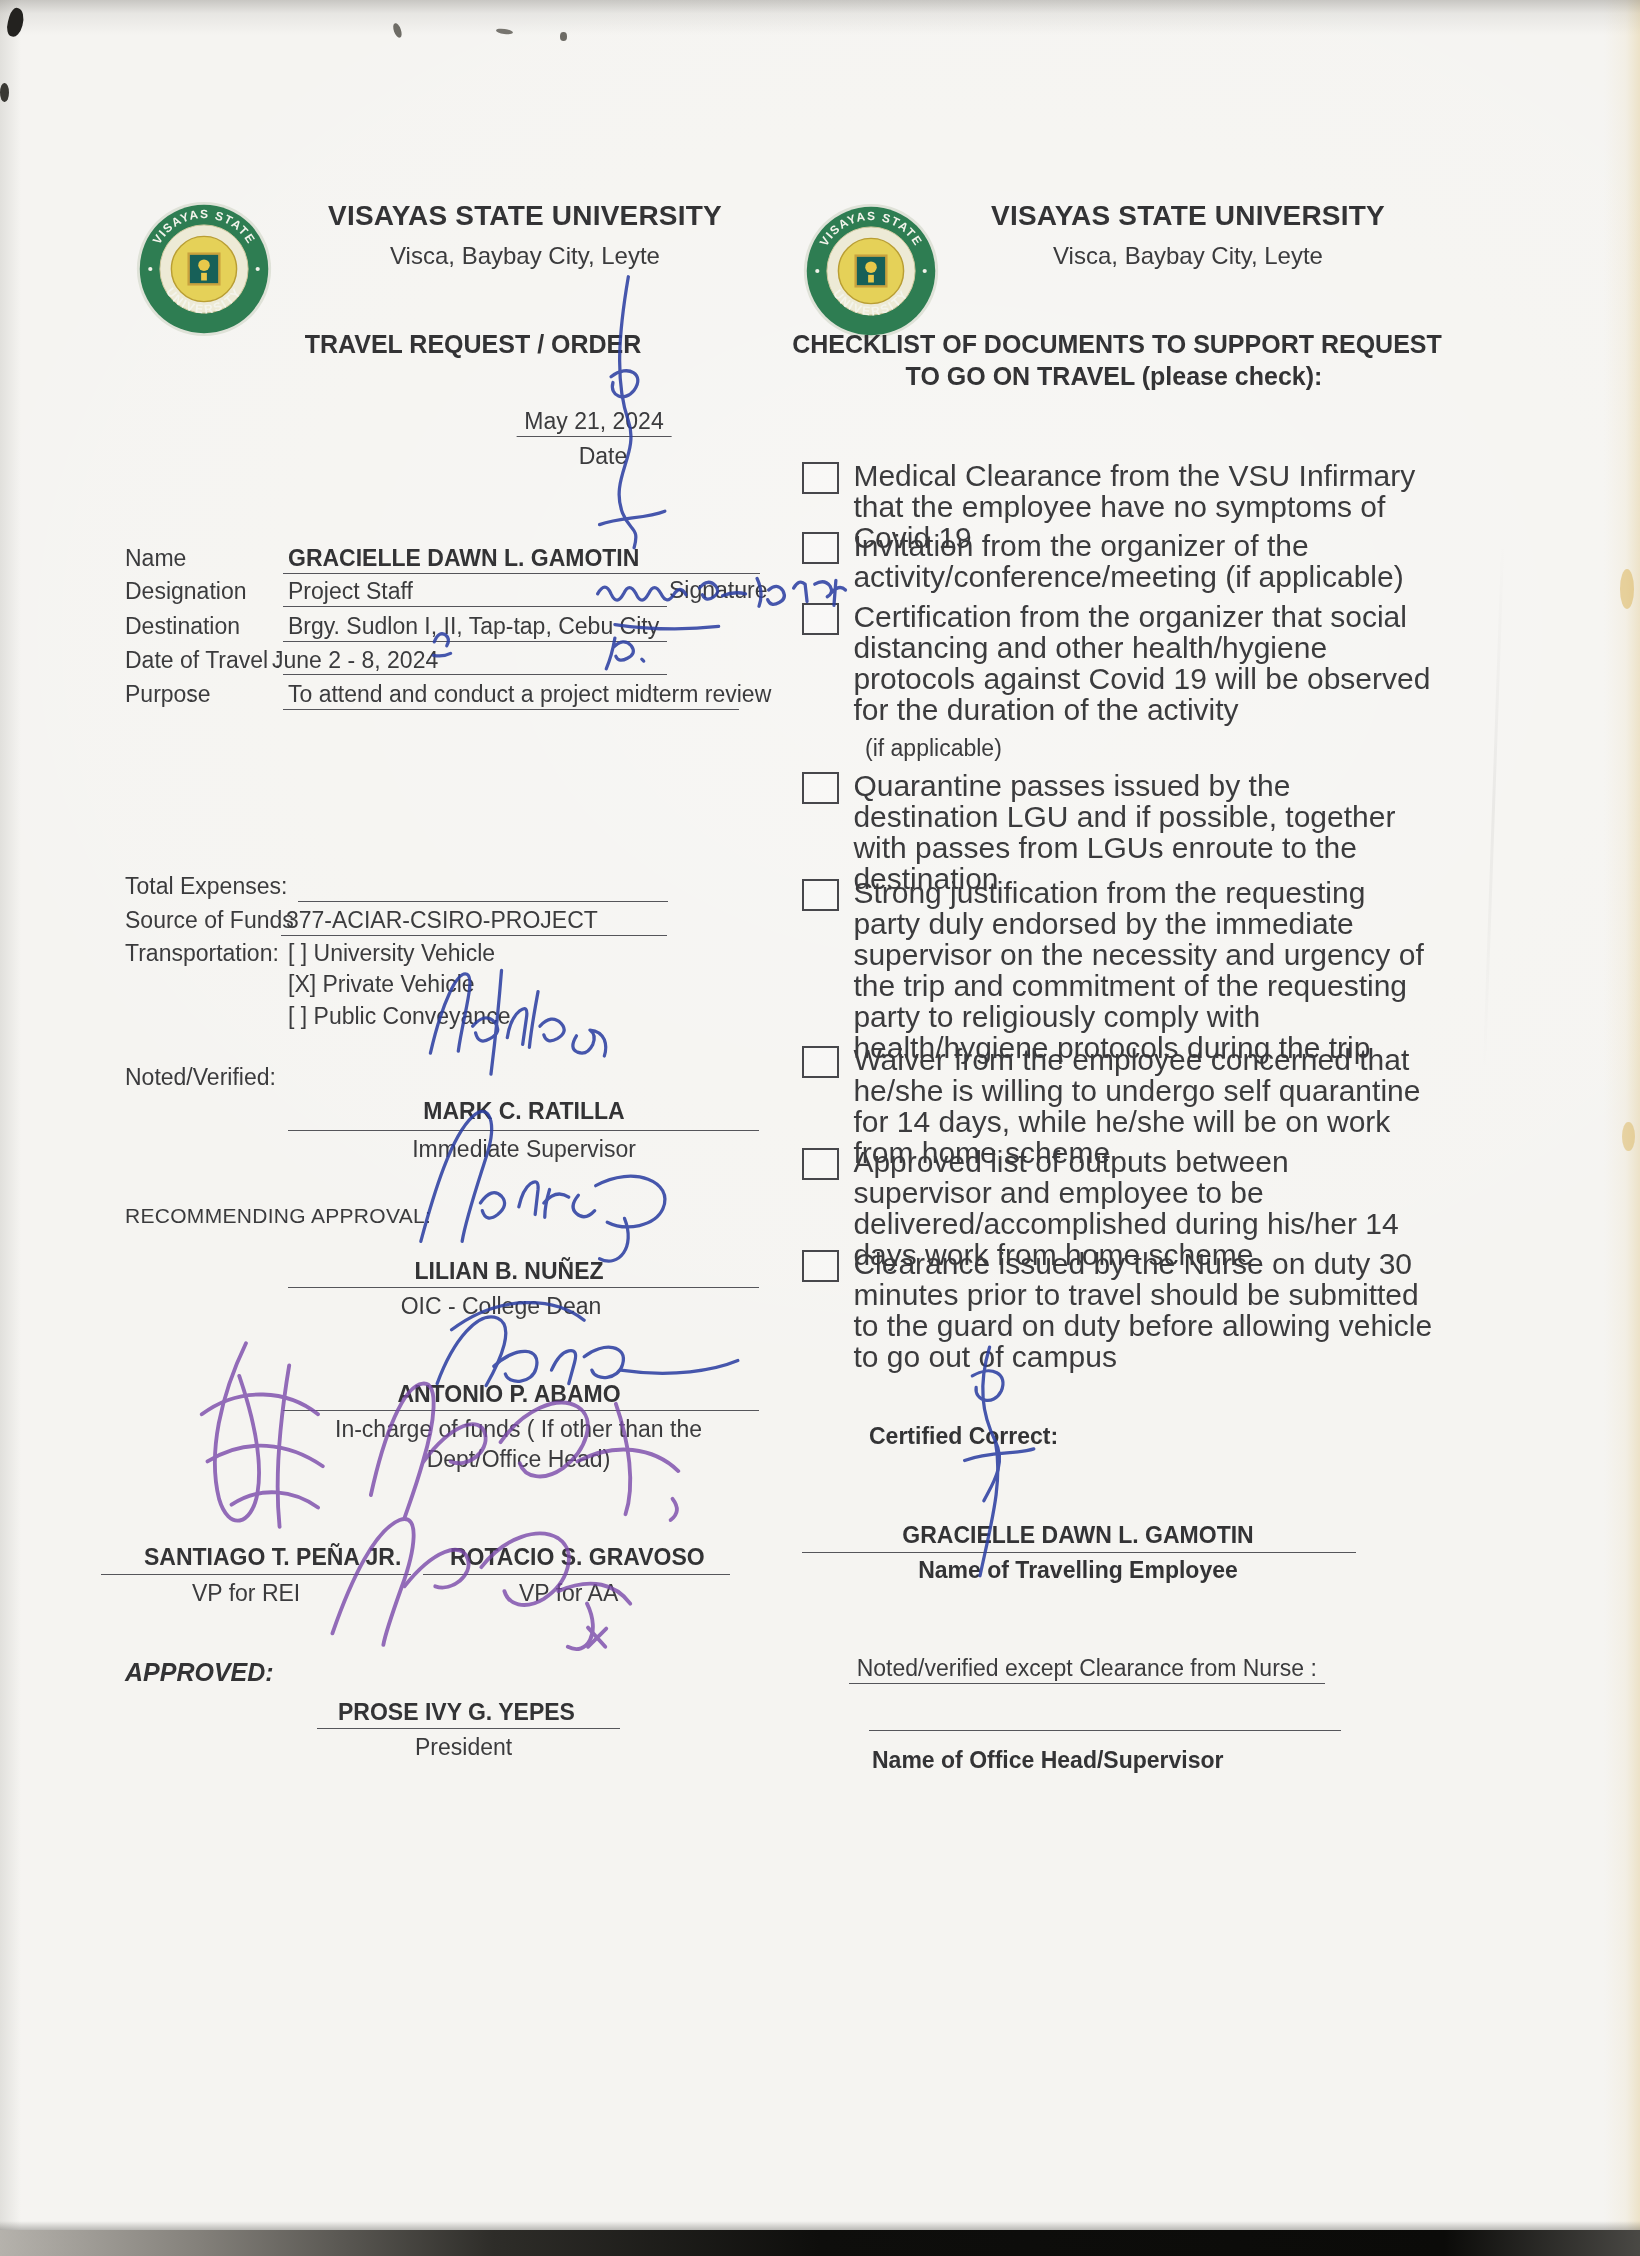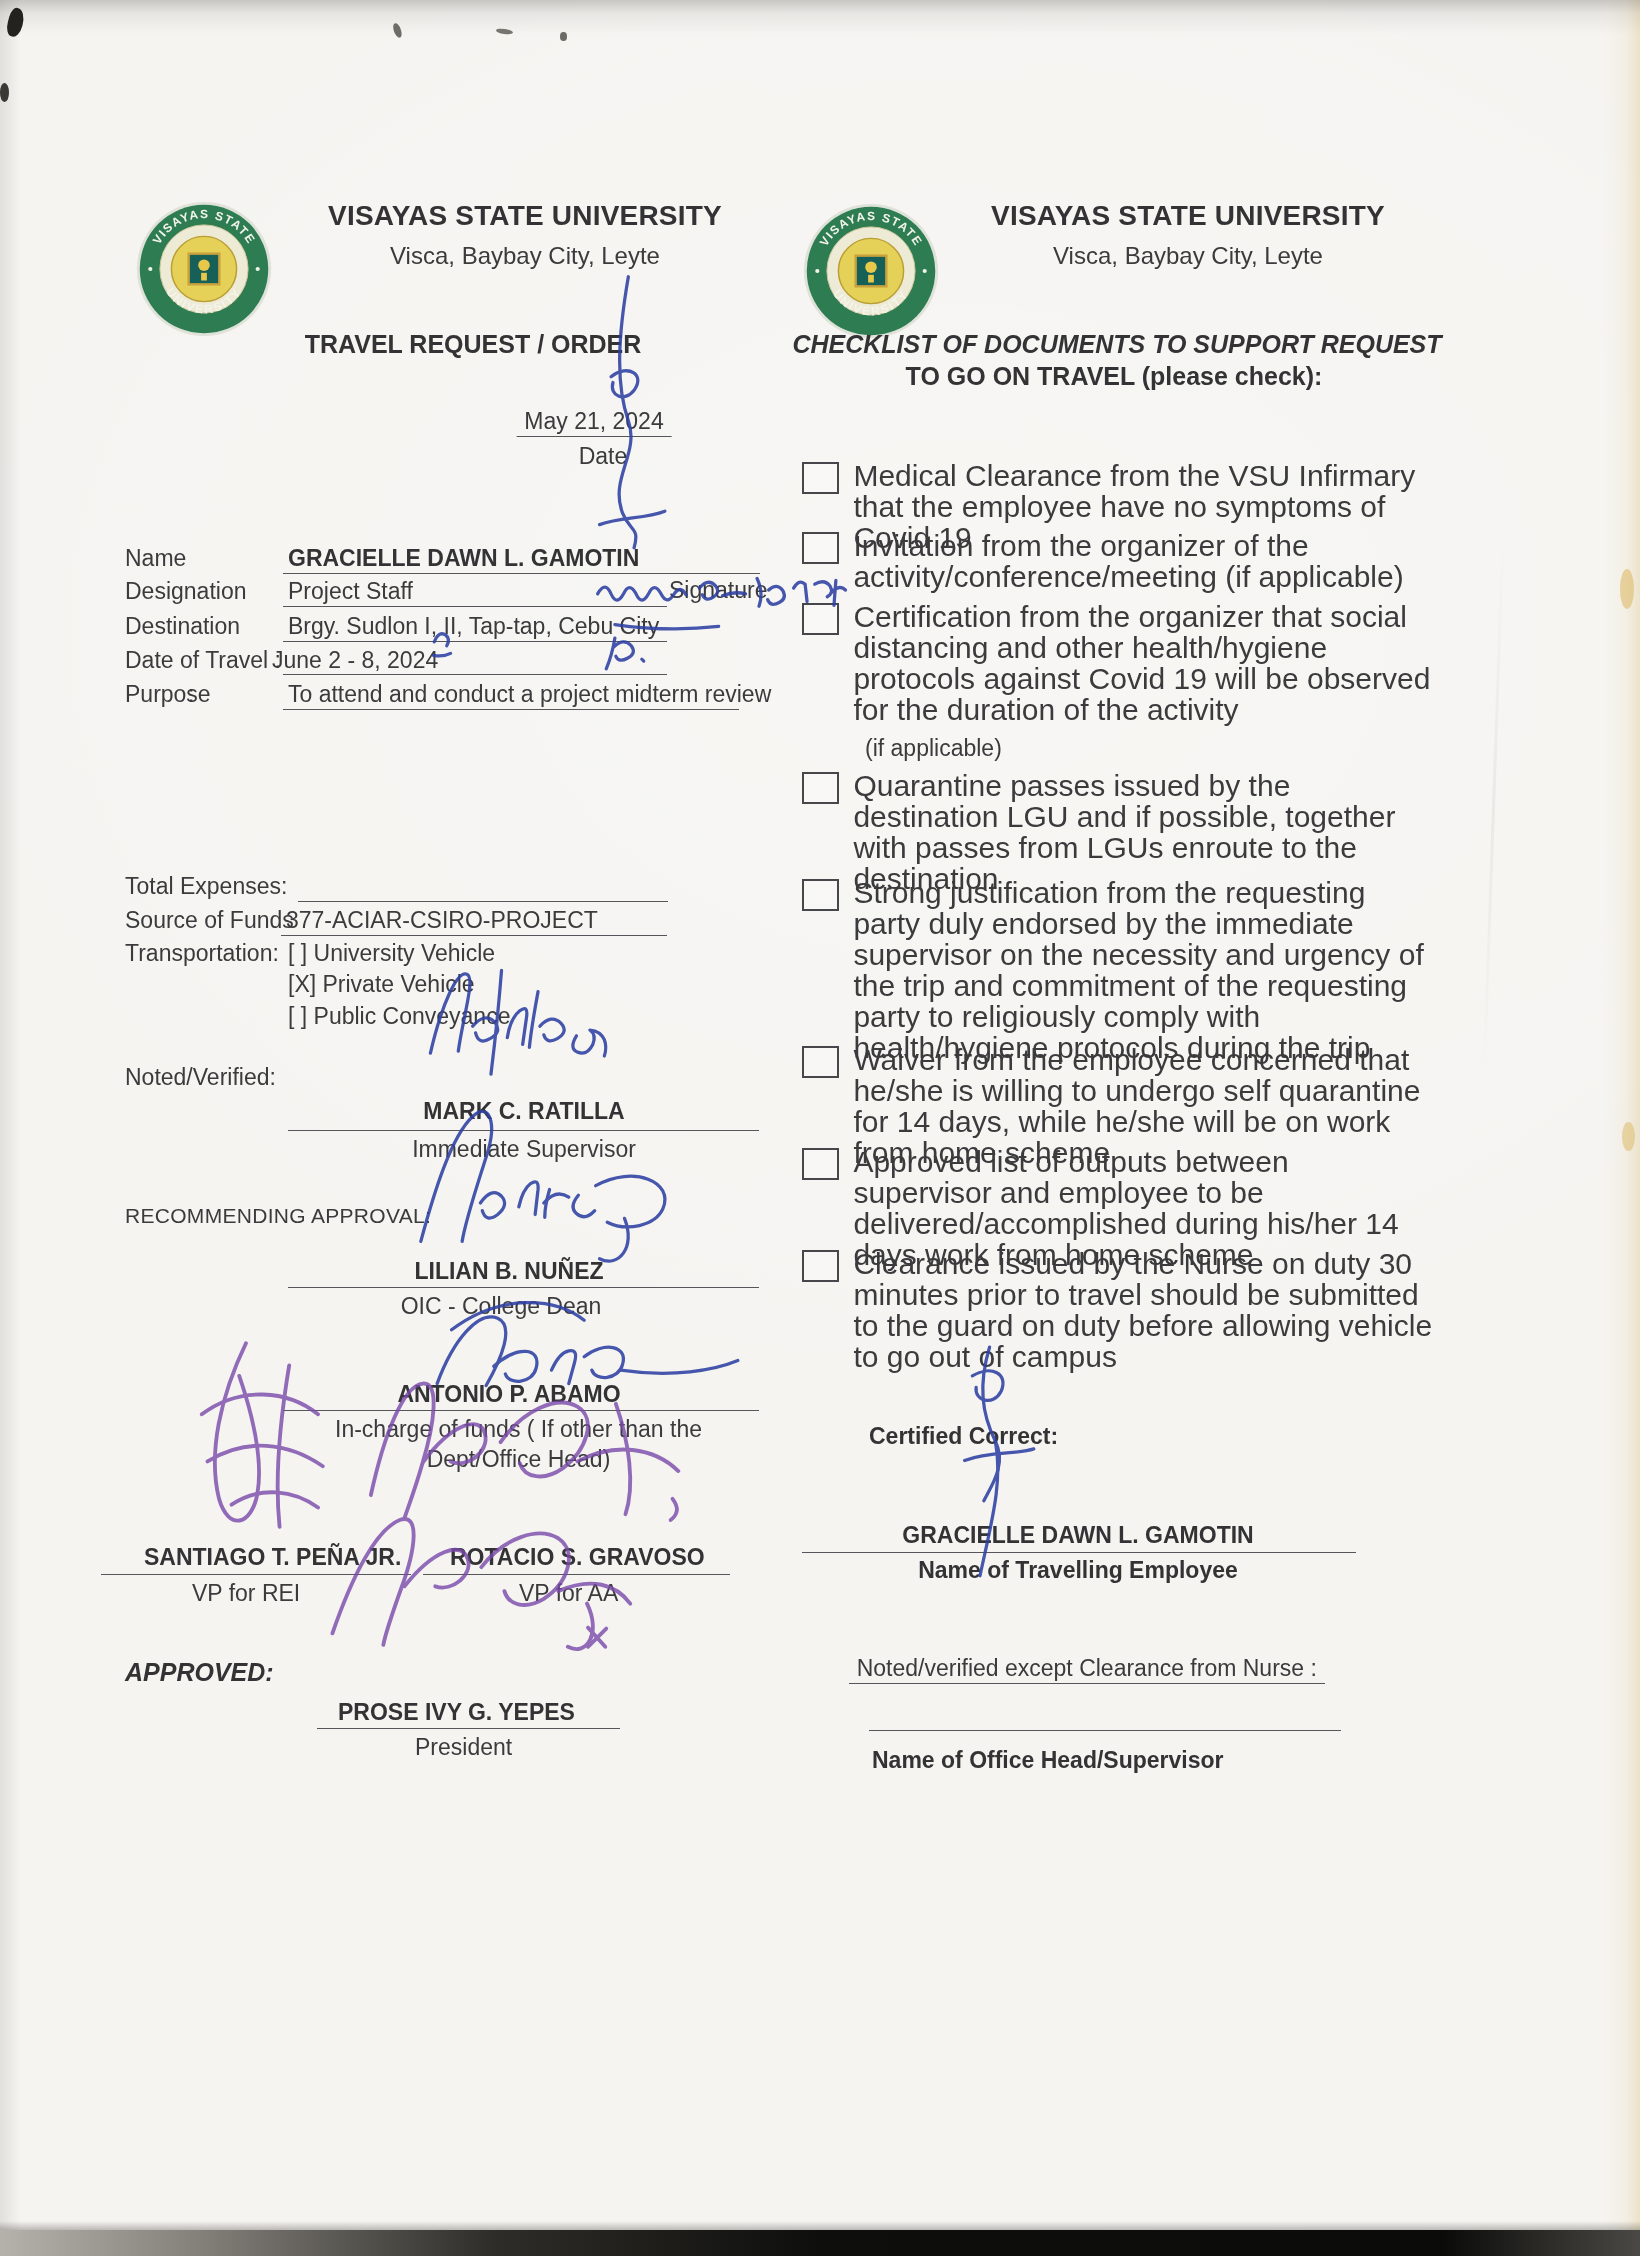--- a/index.html
+++ b/index.html
@@ -163,21 +163,21 @@
   <div class="line" style="left:423px; top:1574px; width:307px;"></div>
   <div class="t" style="left:519px; top:1579px;">VP for AA</div>
 
   <div class="t b h2" style="left:125px; top:1656px;font-style:italic;">APPROVED:</div>
   <div class="t b" style="left:338px; top:1698px;">PROSE IVY G. YEPES</div>
   <div class="line" style="left:317px; top:1728px; width:303px;"></div>
   <div class="t" style="left:415px; top:1733px;">President</div>
 
   <div class="t b h1 c" style="left:1188px; top:198px;">VISAYAS STATE UNIVERSITY</div>
   <div class="t small c" style="left:1188px; top:240px;">Visca, Baybay City, Leyte</div>
-  <div class="t b h2 c" style="left:1117px; top:328px;font-style:italic;">CHECKLIST OF DOCUMENTS TO SUPPORT REQUEST</div>
+  <div class="t b h2 c" style="left:1117px; top:328px;">CHECKLIST OF DOCUMENTS TO SUPPORT REQUEST</div>
   <div class="t b h2 c" style="left:1114px; top:360px;">TO GO ON TRAVEL (please check):</div>
 
   <div class="chk-item" style="top:460px;">
     <span class="chk-box"></span>
     <span class="chk-text">Medical Clearance from the VSU Infirmary that the employee have no symptoms of Covid 19</span>
   </div>
   <div class="chk-item" style="top:530px;">
     <span class="chk-box"></span>
     <span class="chk-text">Invitation from the organizer of the activity/conference/meeting (if applicable)</span>
   </div>

